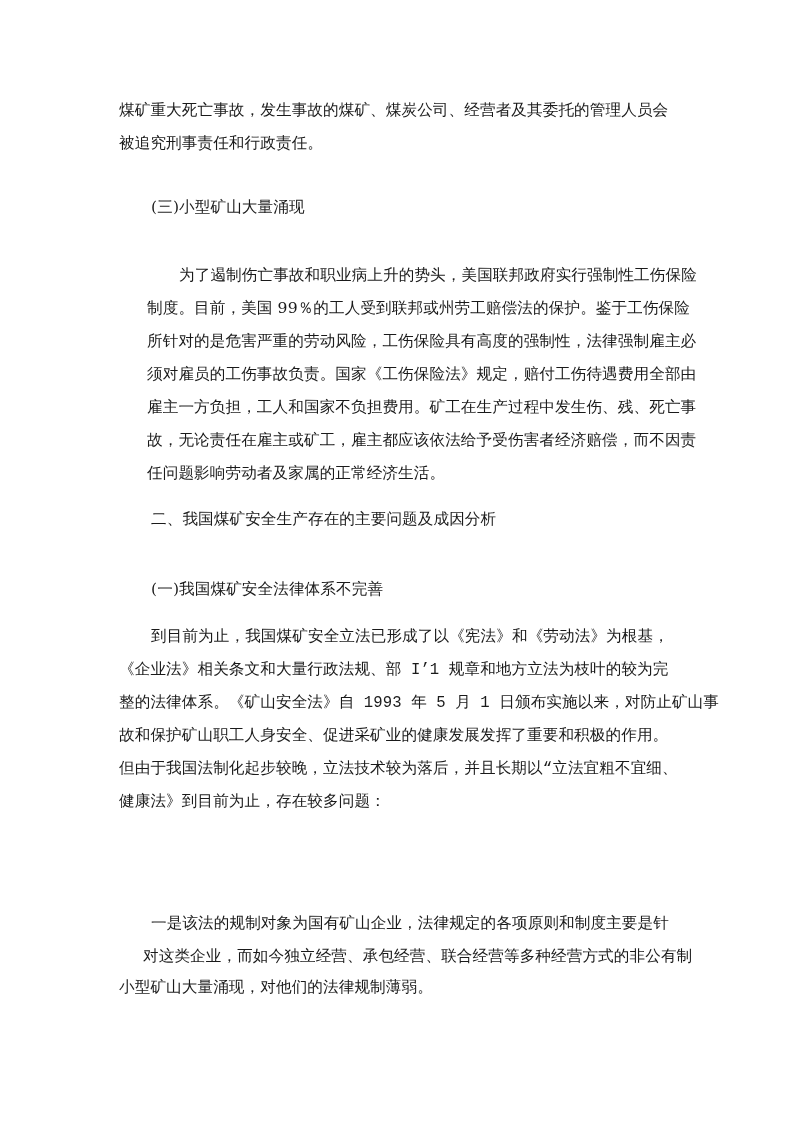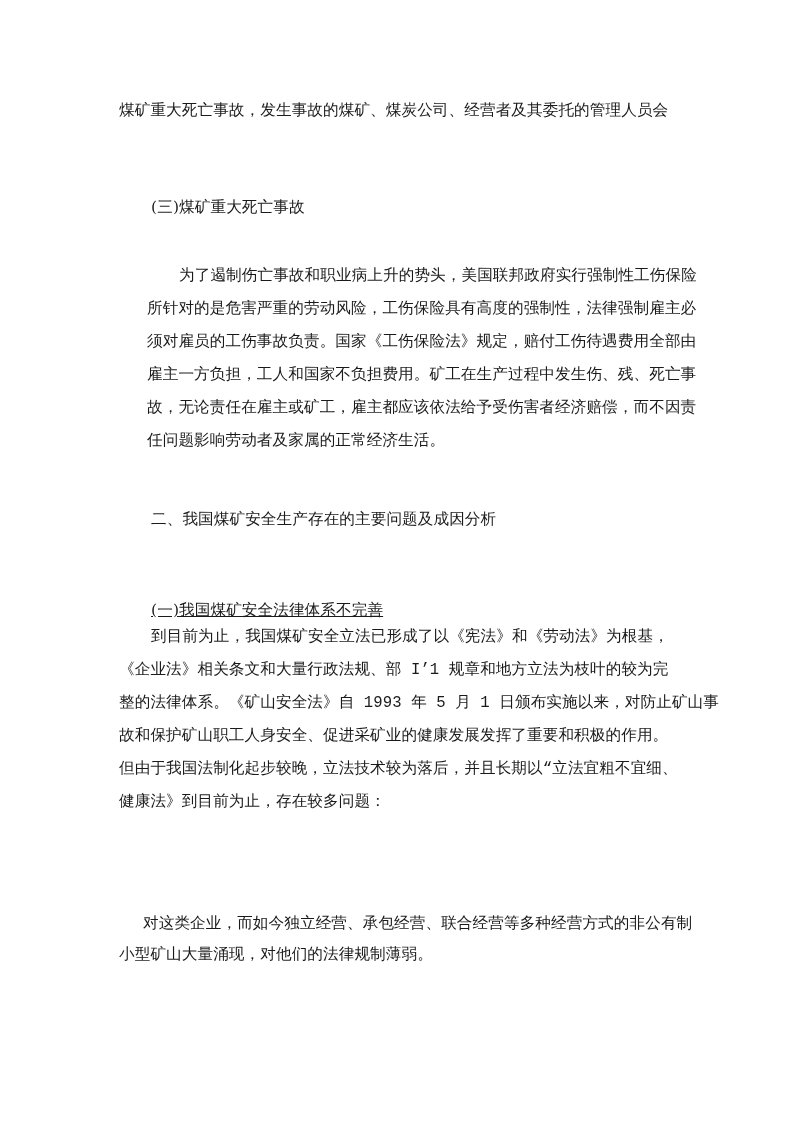--- a/index.html
+++ b/index.html
@@ -41,50 +41,53 @@
       padding-left: 32px;
     }
   </style>
 </head>
 <body>
 
 <div class="page">
 
   <div class="block" style="top:94px;">
     <span class="line">煤矿重大死亡事故，发生事故的煤矿、煤炭公司、经营者及其委托的管理人员会</span>
+    <span class="line">被追究刑事责任和行政责任。</span>
   </div>
 
   <div class="block" style="top:191px;">
-    <span class="line indent">(三)煤矿重大死亡事故</span>
+    <span class="line indent">(三)小型矿山大量涌现</span>
   </div>
 
   <div class="block" style="top:259px;margin-left:28px;">
     <span class="line indent">为了遏制伤亡事故和职业病上升的势头，美国联邦政府实行强制性工伤保险</span>
+    <span class="line">制度。目前，美国 99％的工人受到联邦或州劳工赔偿法的保护。鉴于工伤保险</span>
     <span class="line">所针对的是危害严重的劳动风险，工伤保险具有高度的强制性，法律强制雇主必</span>
     <span class="line">须对雇员的工伤事故负责。国家《工伤保险法》规定，赔付工伤待遇费用全部由</span>
     <span class="line">雇主一方负担，工人和国家不负担费用。矿工在生产过程中发生伤、残、死亡事</span>
     <span class="line">故，无论责任在雇主或矿工，雇主都应该依法给予受伤害者经济赔偿，而不因责</span>
     <span class="line">任问题影响劳动者及家属的正常经济生活。</span>
   </div>
 
   <div class="block" style="top:503px;">
     <span class="line indent">二、我国煤矿安全生产存在的主要问题及成因分析</span>
   </div>
 
-  <div class="block" style="top:594px;text-decoration:underline;">
+  <div class="block" style="top:573px;">
     <span class="line indent">(一)我国煤矿安全法律体系不完善</span>
   </div>
 
   <div class="block" style="top:621px;font-family:Liberation Mono, monospace;">
     <span class="line indent">到目前为止，我国煤矿安全立法已形成了以《宪法》和《劳动法》为根基，</span>
     <span class="line">《企业法》相关条文和大量行政法规、部 I’1 规章和地方立法为枝叶的较为完</span>
     <span class="line">整的法律体系。《矿山安全法》自 1993 年 5 月 1 日颁布实施以来，对防止矿山事</span>
     <span class="line">故和保护矿山职工人身安全、促进采矿业的健康发展发挥了重要和积极的作用。</span>
     <span class="line">但由于我国法制化起步较晚，立法技术较为落后，并且长期以“立法宜粗不宜细、</span>
     <span class="line">健康法》到目前为止，存在较多问题：</span>
   </div>
 
   <div class="block" style="top:907px;">
+    <span class="line indent">一是该法的规制对象为国有矿山企业，法律规定的各项原则和制度主要是针</span>
     <span class="line" style="height:31px;margin-left:24px;">对这类企业，而如今独立经营、承包经营、联合经营等多种经营方式的非公有制</span>
     <span class="line">小型矿山大量涌现，对他们的法律规制薄弱。</span>
   </div>
 
 </div>
 
 </body></html>

